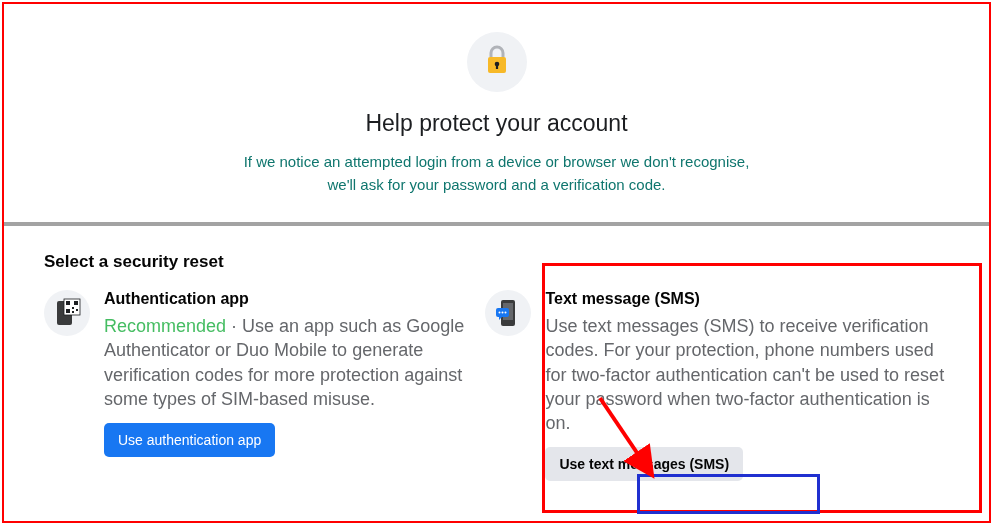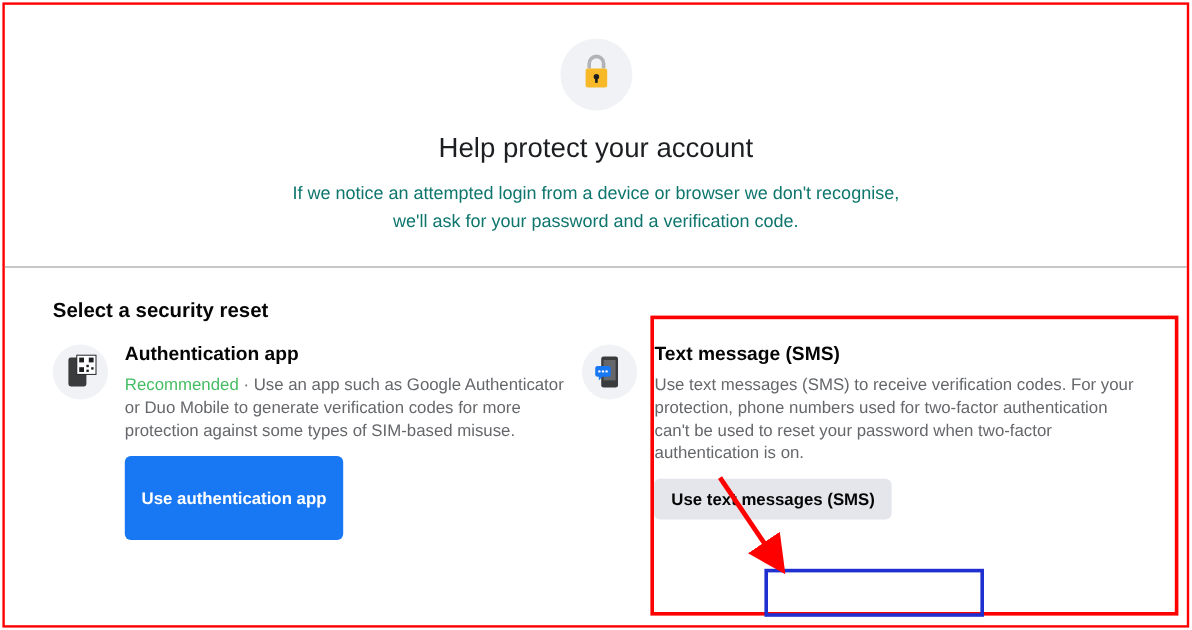--- a/index.html
+++ b/index.html
@@ -12,21 +12,21 @@
   }
   .outer-frame {
     position: absolute;
     top: 2px; left: 2px; right: 2px; bottom: 2px;
     border: 2px solid #ff0000;
     background: #fff;
   }
   .header-section {
     text-align: center;
     padding: 28px 8px 26px;
-    border-bottom: 1px solid #a3a3a3;
+    border-bottom: 4px solid #a3a3a3;
   }
   .lock-circle {
     width: 60px; height: 60px;
     border-radius: 50%;
     background: #f0f2f5;
     margin: 0 auto 18px;
     display: flex;
     align-items: center;
     justify-content: center;
   }
@@ -70,35 +70,35 @@
     align-items: center;
     justify-content: center;
   }
   .method-title {
     font-size: 16px;
     font-weight: 700;
     color: #050505;
     margin-bottom: 6px;
   }
   .method-desc {
-    font-size: 14px;
+    font-size: 18px;
     color: #65676b;
     line-height: 1.35;
     margin-bottom: 12px;
   }
   .recommended {
     color: #45bd62;
   }
   .btn-primary {
     background: #1877f2;
     color: #fff;
     border: none;
     font-size: 14px;
-    font-weight: 700;
-    padding: 27px 14px;
+    font-weight: 400;
+    padding: 9px 14px;
     border-radius: 5px;
     cursor: pointer;
   }
   .btn-secondary {
     background: #e4e6eb;
     color: #050505;
     border: none;
     font-size: 14px;
     font-weight: 600;
     padding: 9px 14px;

